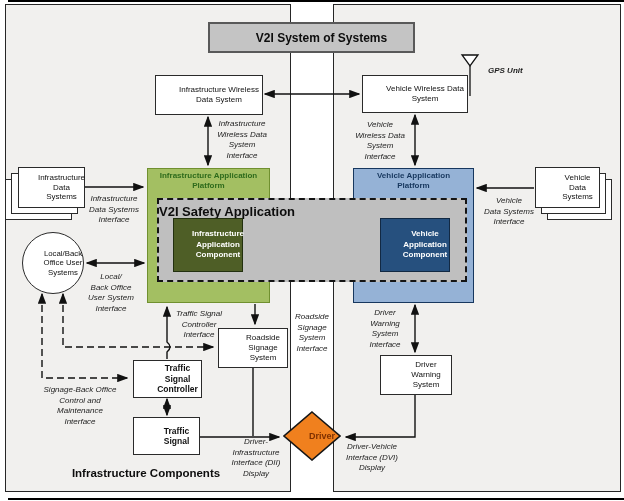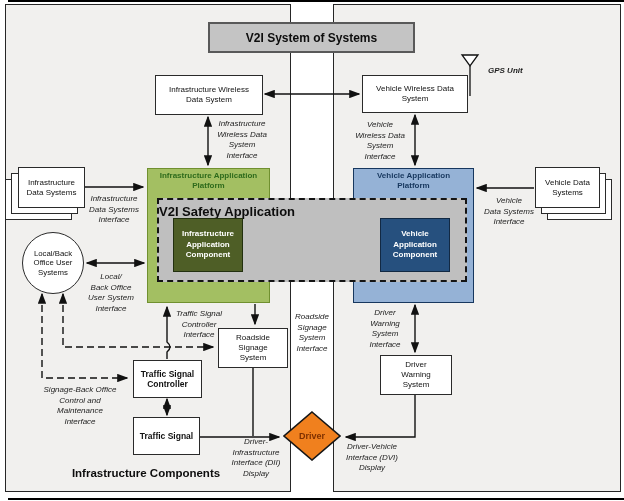--- a/index.html
+++ b/index.html
@@ -1,18 +1,18 @@
 <!DOCTYPE html>
 <html><head>
 <meta charset="utf-8">
 <style>
   html,body{margin:0;padding:0;background:#fff;}
   #stage{position:relative;width:624px;height:501px;background:#fff;
          font-family:"Liberation Sans","DejaVu Sans",sans-serif;overflow:hidden;}
-  .abs{position:absolute;box-sizing:border-box;}
+  .abs{position:absolute;box-sizing:border-box;padding-left:20px;}
   .panel{background:#F1F0EE;border:1.5px solid #262626;}
   .box{background:#fff;border:1.3px solid #2a2a2a;display:flex;align-items:center;
        justify-content:center;text-align:center;color:#111;font-size:8px;line-height:1.22;}
   .ml{white-space:pre-line;}
   .bold{font-weight:bold;font-size:8.5px;}
   .platform{border:1.5px solid #70902F;}
   .platform .hdr{position:absolute;top:2px;left:0;width:100%;text-align:center;
        font-weight:bold;font-size:8px;line-height:1.25;white-space:pre-line;}
   .safety{background:#BFBFBF;border:2.5px dashed #141414;}
   .safety .ttl{position:absolute;top:4px;left:0;width:100%;text-align:left;

